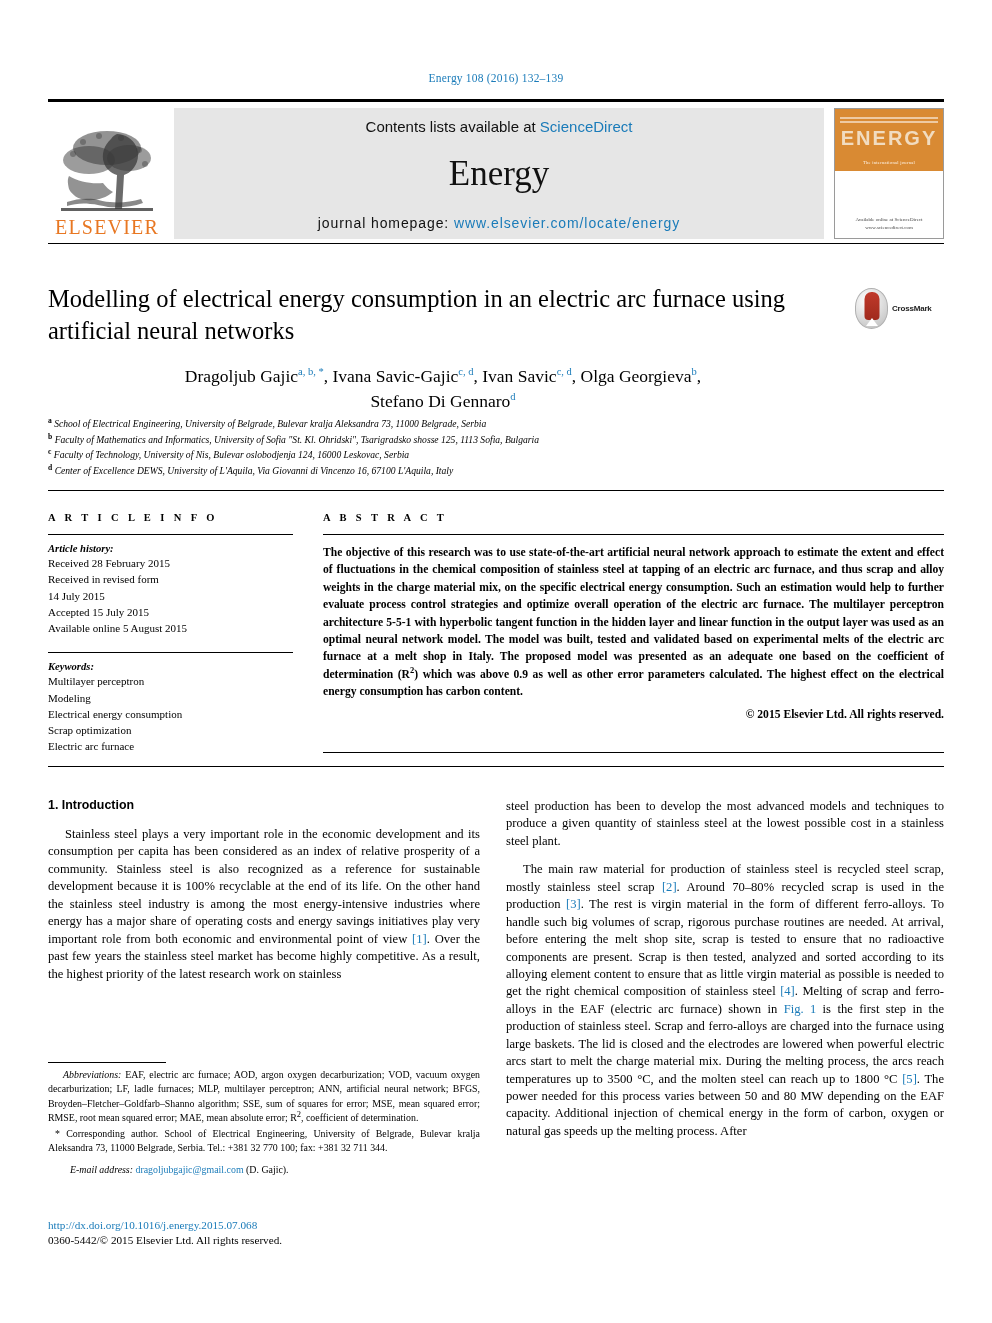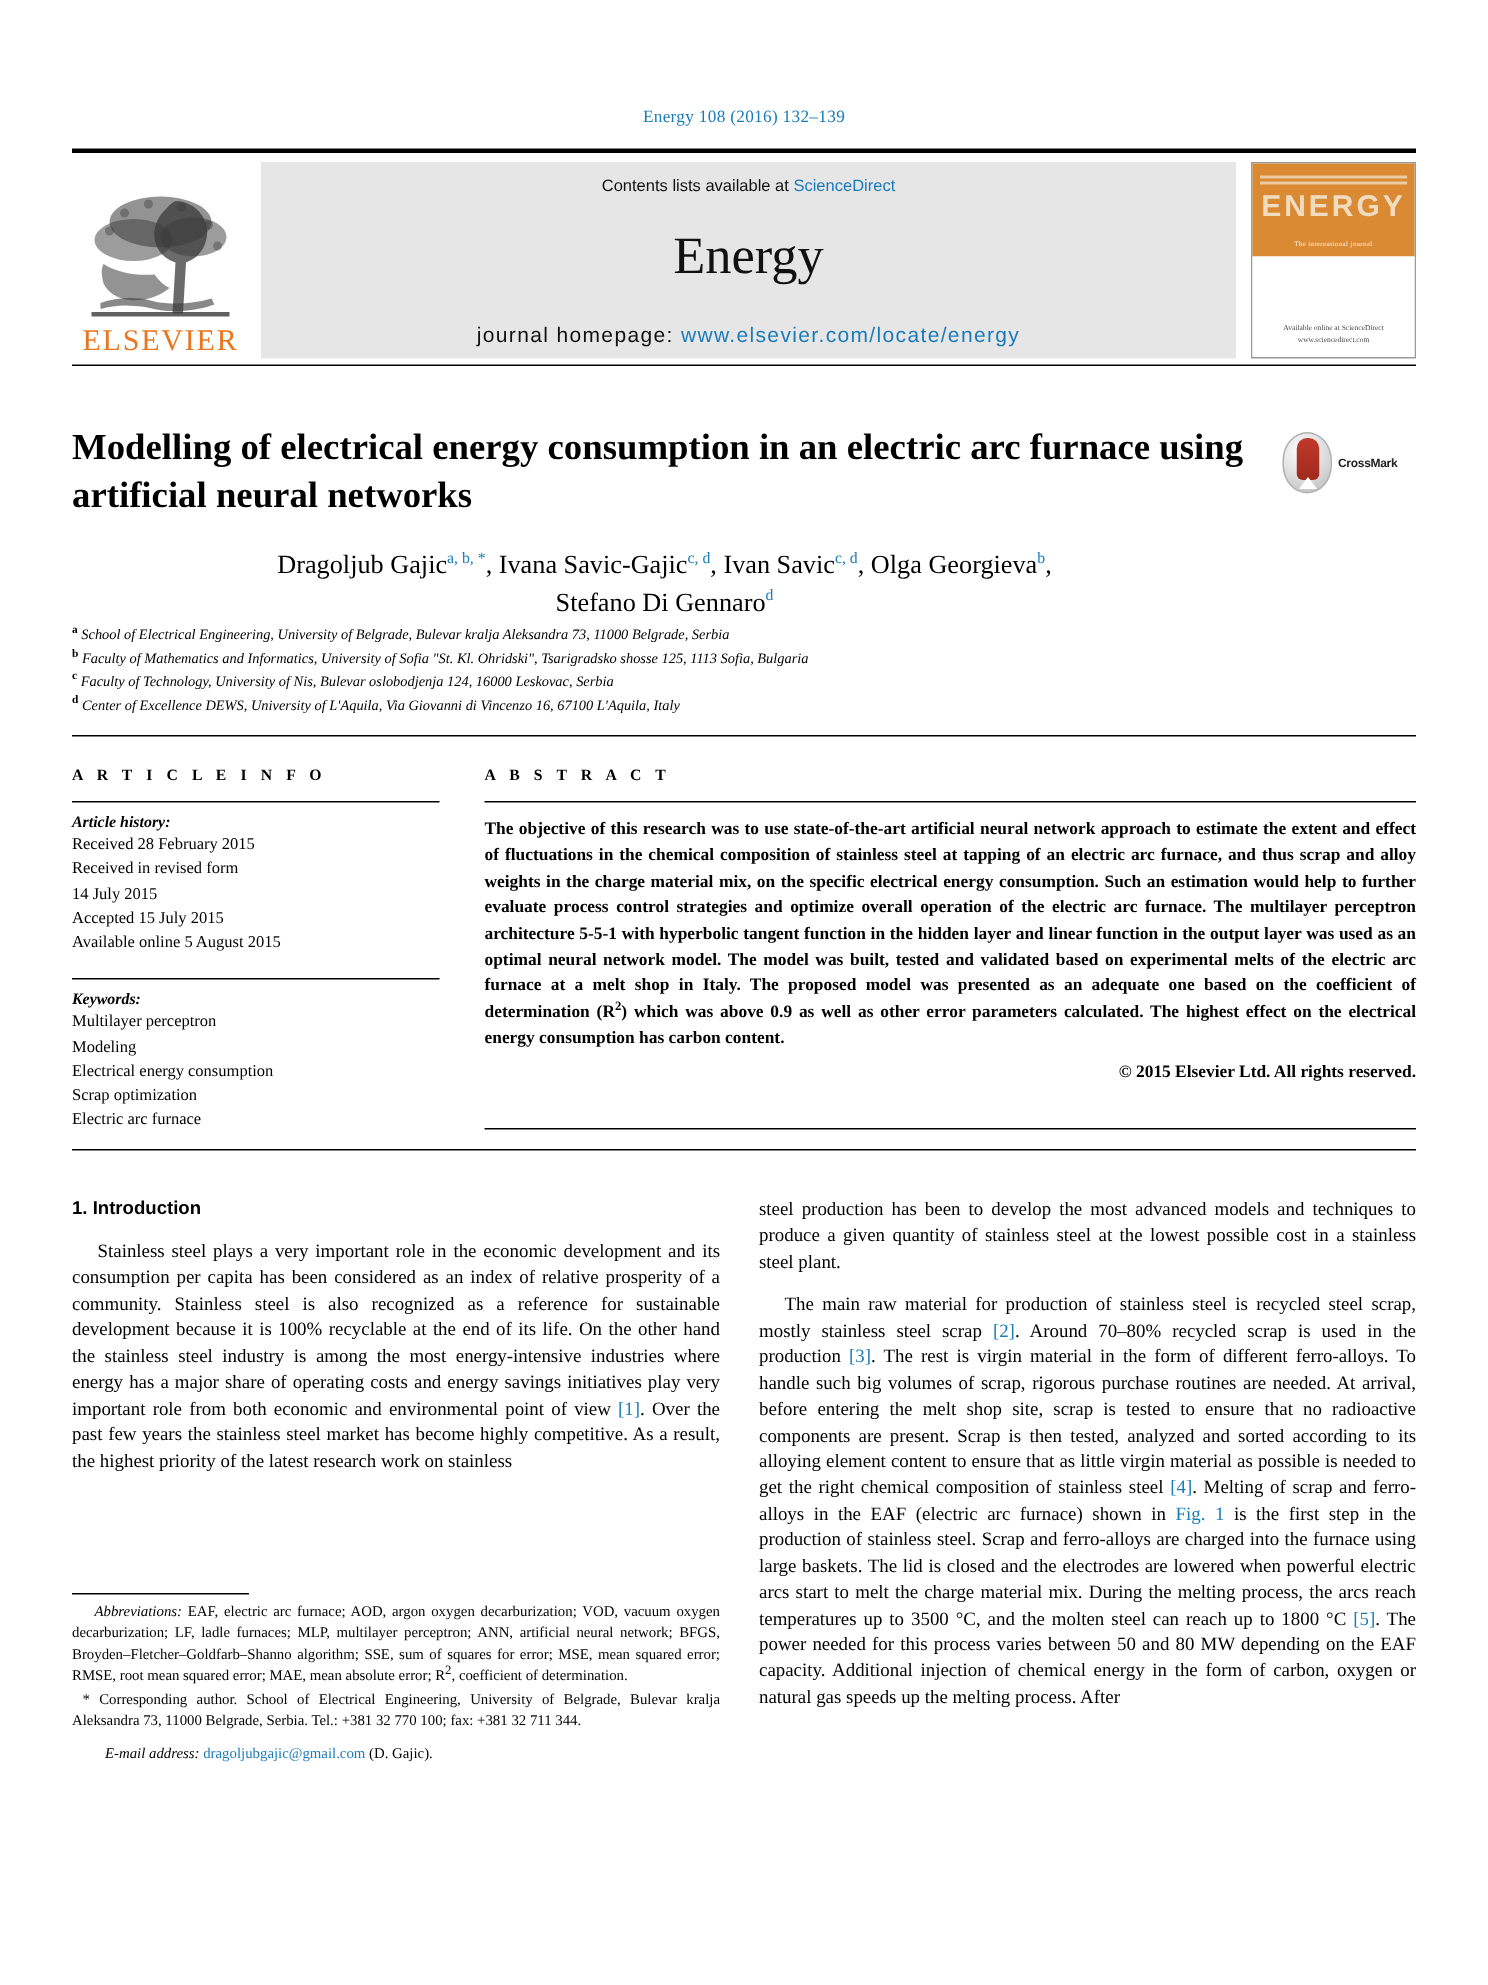--- a/index.html
+++ b/index.html
@@ -74,21 +74,21 @@
     flex: 1 1 auto;
     background: #e6e6e6;
     margin: 0 10px 0 8px;
     display: flex;
     flex-direction: column;
     align-items: center;
     justify-content: space-between;
     padding: 10px 0 8px 0;
   }
   .contents-line {
-    font-size: 11px;
+    font-size: 15px;
     color: #111;
     font-family: "Liberation Sans", sans-serif;
     text-align: right;
   }
   .contents-line .sd {
     color: #1a7bb9;
   }
   .journal-title {
     font-family: "Liberation Serif", serif;
     font-size: 35px;
@@ -180,21 +180,21 @@
     top: 283px;
     left: 48px;
     width: 790px;
   }
   .paper-title {
     font-family: "Liberation Serif", serif;
     font-size: 24.5px;
     line-height: 1.30;
     color: #000;
     margin: 0;
-    font-weight: bold;
+    font-weight: normal;
   }
   .authors {
     margin-top: 17px;
     font-size: 17.5px;
     line-height: 1.45;
     color: #000;
     text-align: center;
   }
   .sup {
     color: #1a7bb9;
@@ -546,14 +546,18 @@
     <p class="para"><span>The main raw material for production of stainless steel is recycled steel scrap, mostly stainless steel scrap </span><span class="ref">[2]</span><span>. Around 70–80% recycled scrap is used in the production </span><span class="ref">[3]</span><span>. The rest is virgin material in the form of different ferro-alloys. To handle such big volumes of scrap, rigorous purchase routines are needed. At arrival, before entering the melt shop site, scrap is tested to ensure that no radioactive components are present. Scrap is then tested, analyzed and sorted according to its alloying element content to ensure that as little virgin material as possible is needed to get the right chemical composition of stainless steel </span><span class="ref">[4]</span><span>. Melting of scrap and ferro-alloys in the EAF (electric arc furnace) shown in </span><span class="ref">Fig. 1</span><span> is the first step in the production of stainless steel. Scrap and ferro-alloys are charged into the furnace using large baskets. The lid is closed and the electrodes are lowered when powerful electric arcs start to melt the charge material mix. During the melting process, the arcs reach temperatures up to 3500 °C, and the molten steel can reach up to 1800 °C </span><span class="ref">[5]</span><span>. The power needed for this process varies between 50 and 80 MW depending on the EAF capacity. Additional injection of chemical energy in the form of carbon, oxygen or natural gas speeds up the melting process. After</span></p>
   </div>
 
   <div class="fn-rule"></div>
   <div class="footnotes">
     <p class="fn-p"><span class="fn-italic">Abbreviations:</span><span> EAF, electric arc furnace; AOD, argon oxygen decarburization; VOD, vacuum oxygen decarburization; LF, ladle furnaces; MLP, multilayer perceptron; ANN, artificial neural network; BFGS, Broyden–Fletcher–Goldfarb–Shanno algorithm; SSE, sum of squares for error; MSE, mean squared error; RMSE, root mean squared error; MAE, mean absolute error; R</span><span class="sup2">2</span><span>, coefficient of determination.</span></p>
     <p class="fn-p star">* Corresponding author. School of Electrical Engineering, University of Belgrade, Bulevar kralja Aleksandra 73, 11000 Belgrade, Serbia. Tel.: +381 32 770 100; fax: +381 32 711 344.</p>
     <p class="fn-p fn-email"><span class="fn-italic">E-mail address:</span> <span class="link">dragoljubgajic@gmail.com</span><span> (D. Gajic).</span></p>
   </div>
 
+  <div class="doi-block">
+    <div class="doi-line">http://dx.doi.org/10.1016/j.energy.2015.07.068</div>
+    <div class="issn-line">0360-5442/© 2015 Elsevier Ltd. All rights reserved.</div>
+  </div>
 
 </div>
 
 </body></html>

